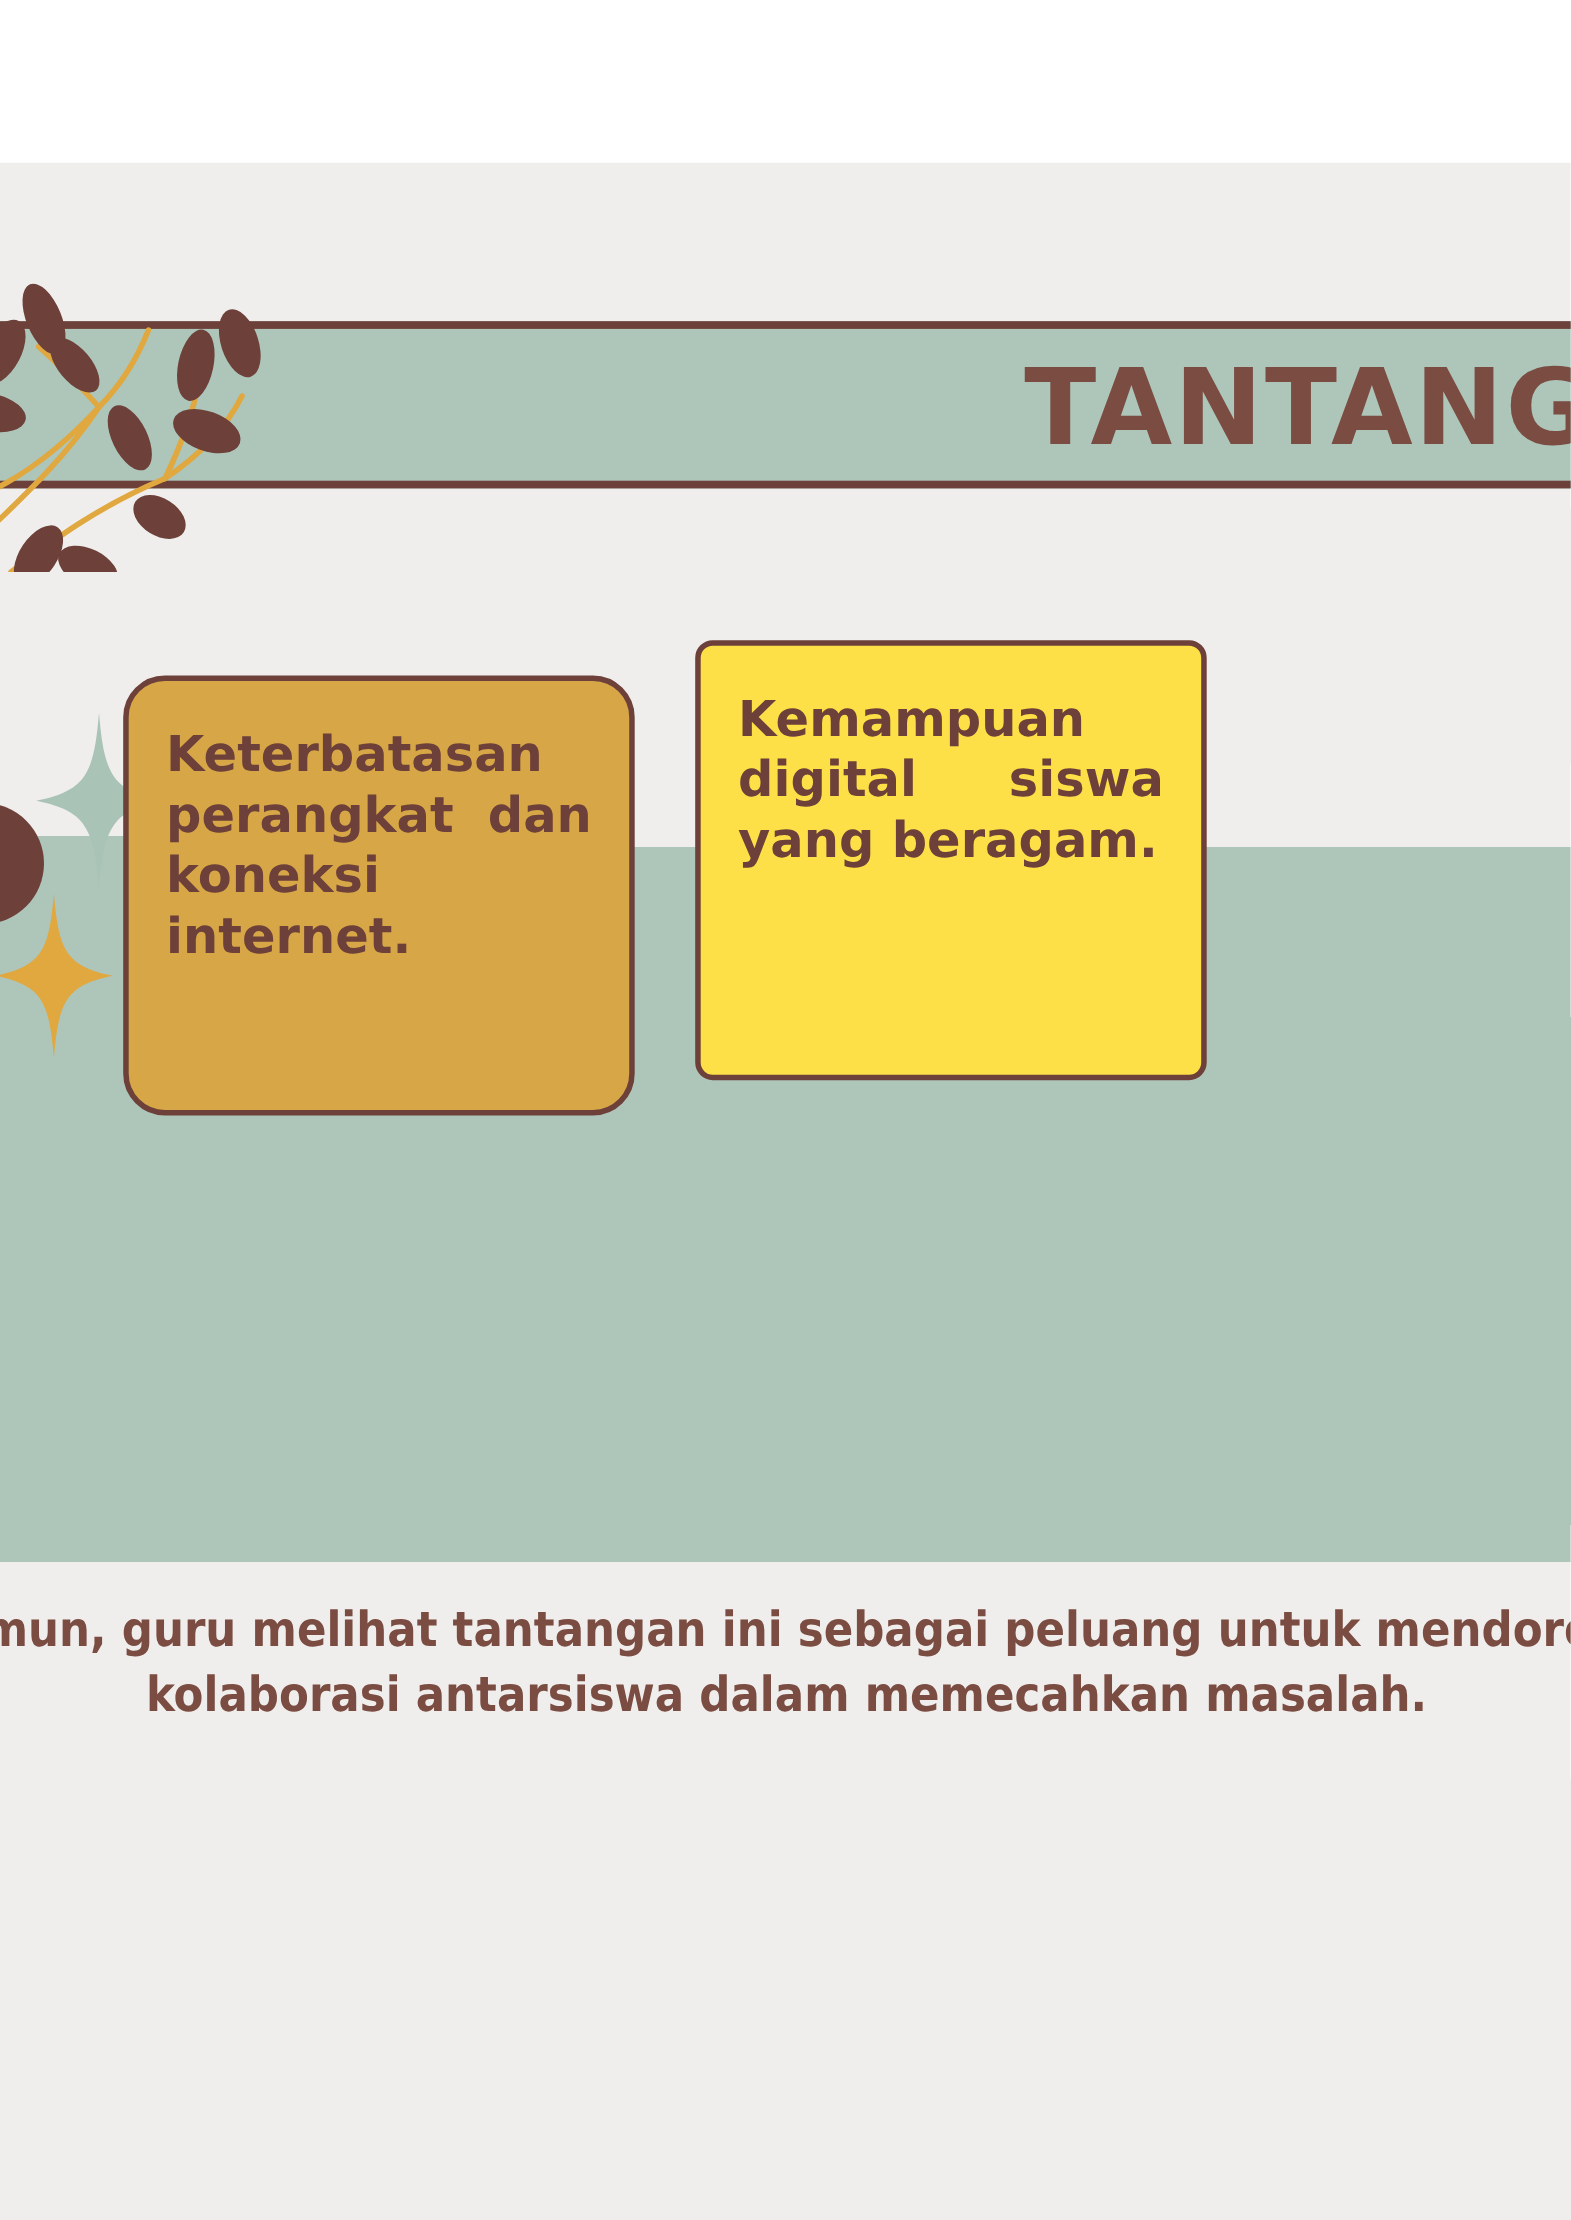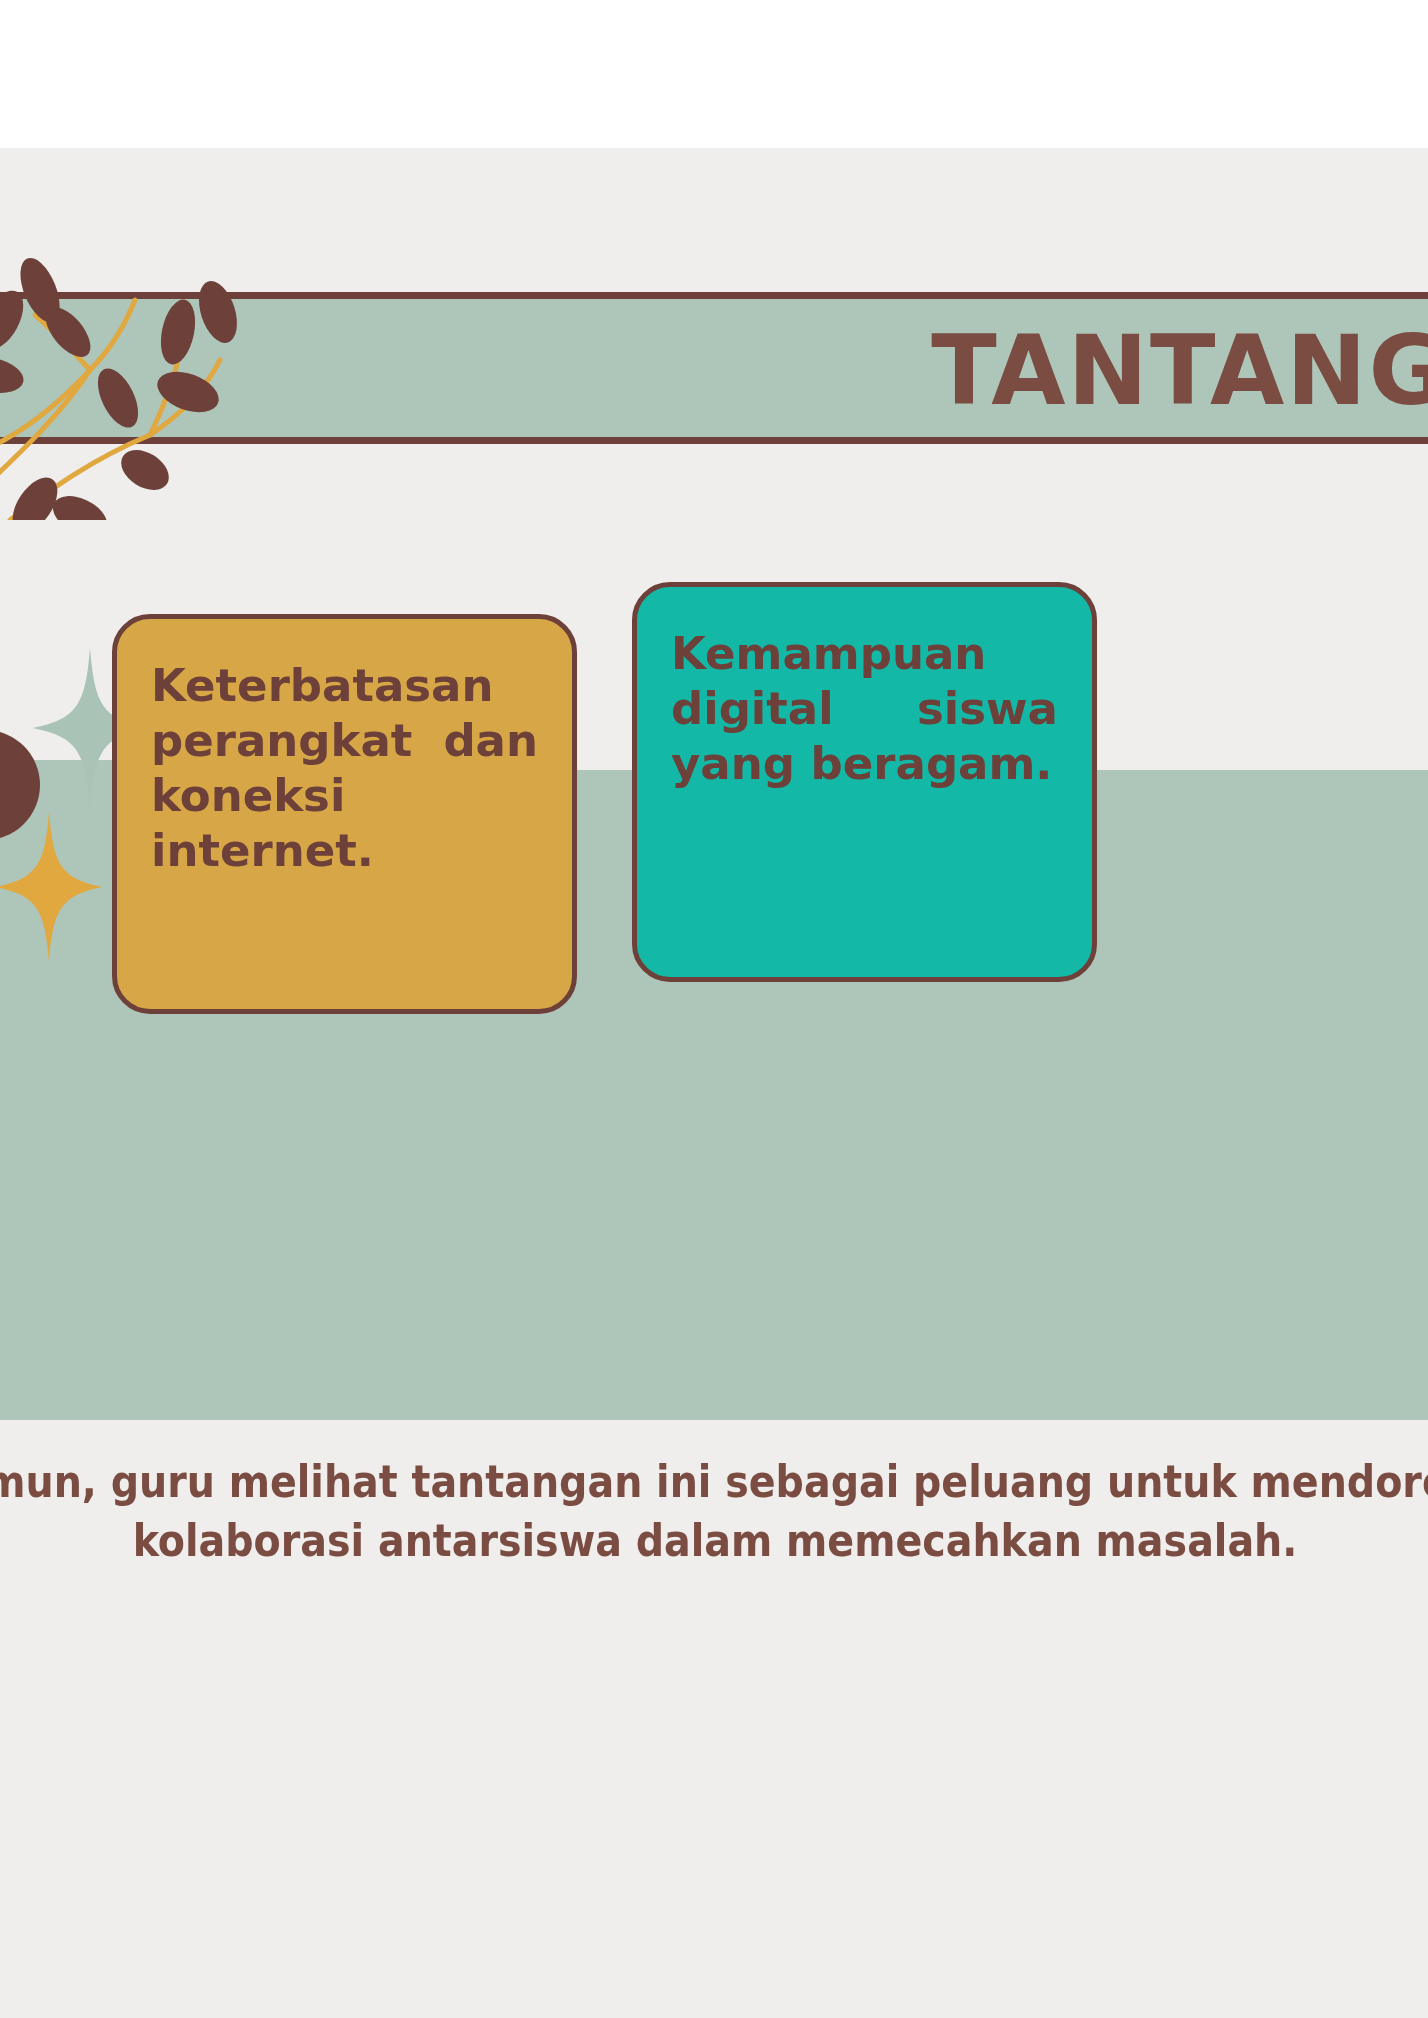--- a/index.html
+++ b/index.html
@@ -98,21 +98,22 @@
     padding: 40px 34px 34px 34px;
   }
   .card-gold {
     left: 112px; top: 614px;
     width: 465px; height: 400px;
     background: #d7a747;
   }
   .card-white {
     left: 632px; top: 582px;
     width: 465px; height: 400px;
-    background: #14b8a6;
+    background: #fde047;
+    border-radius: 16px;
   }
   .card-text {
     color: #6d4039;
     font-family: "DejaVu Sans", sans-serif;
     font-weight: bold;
     font-size: 45px;
     line-height: 1.22;
     text-align: justify;
     margin: 0;
   }

